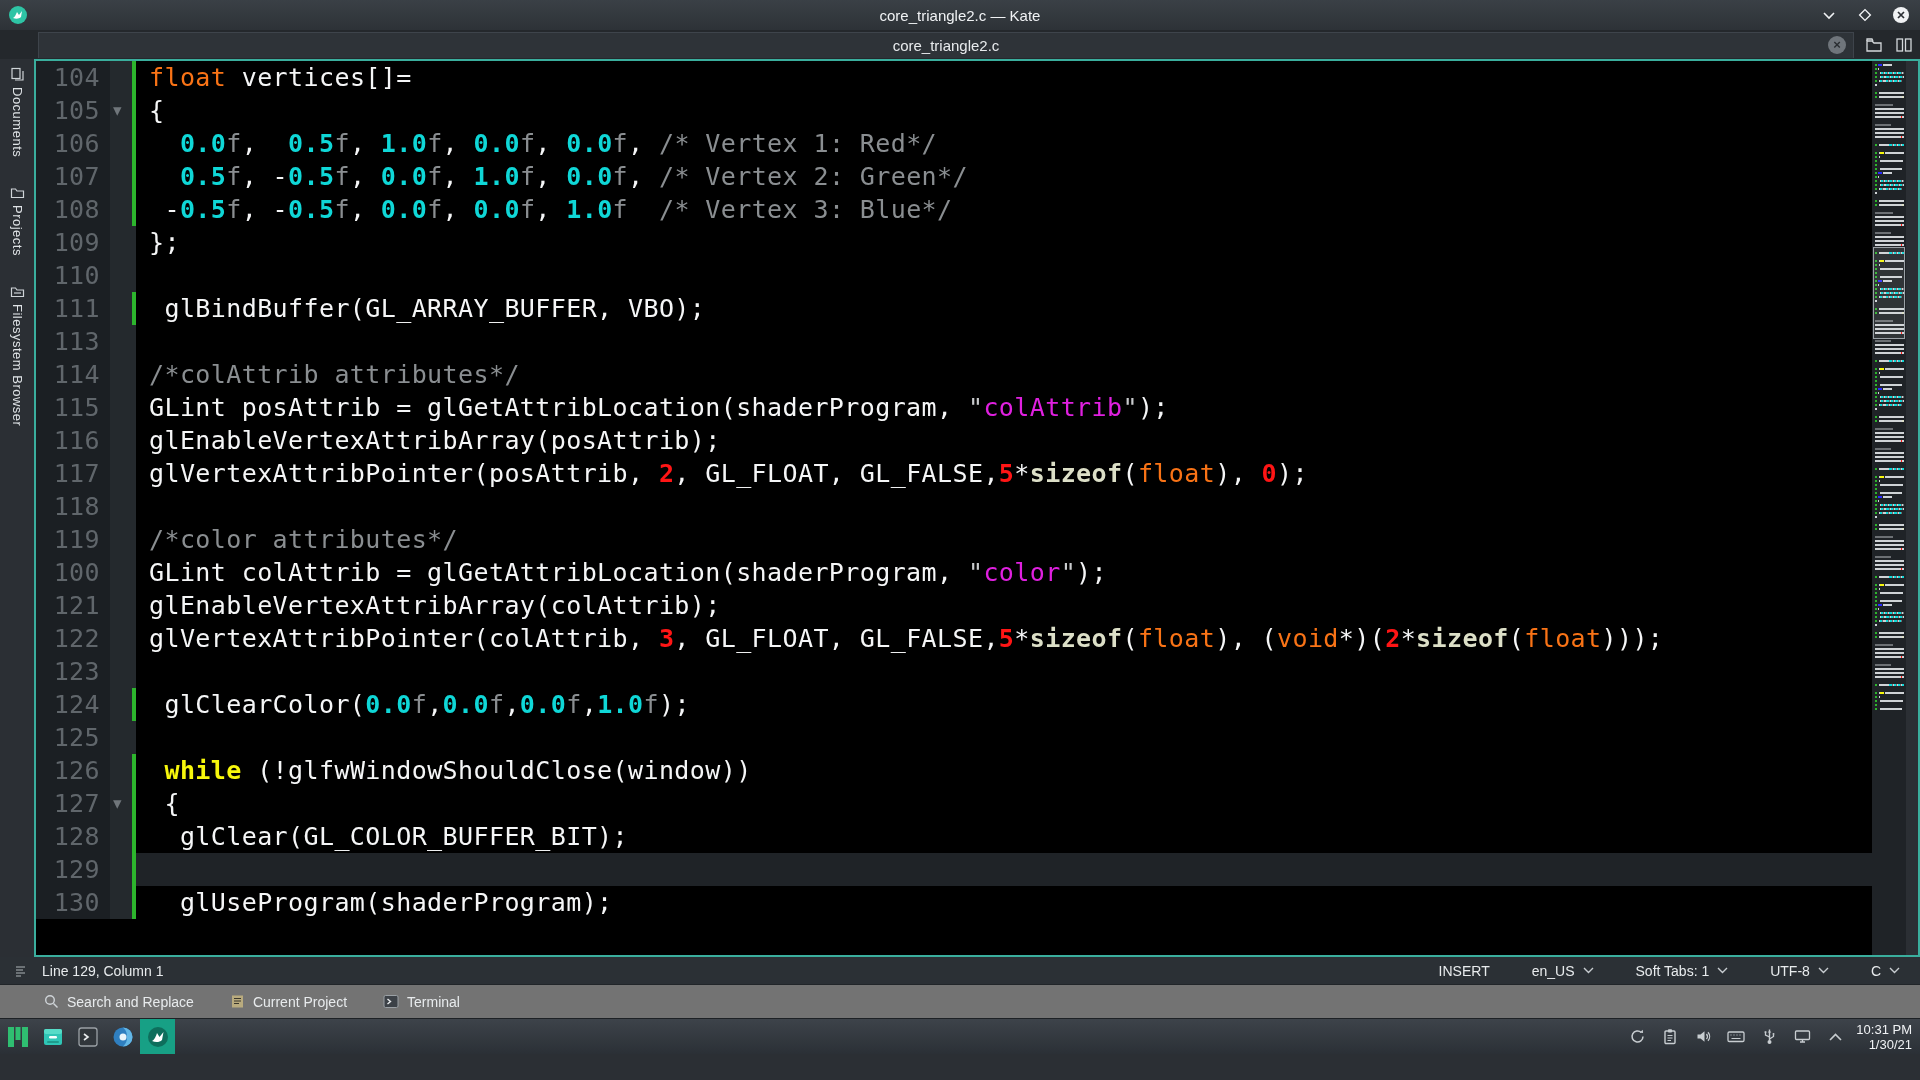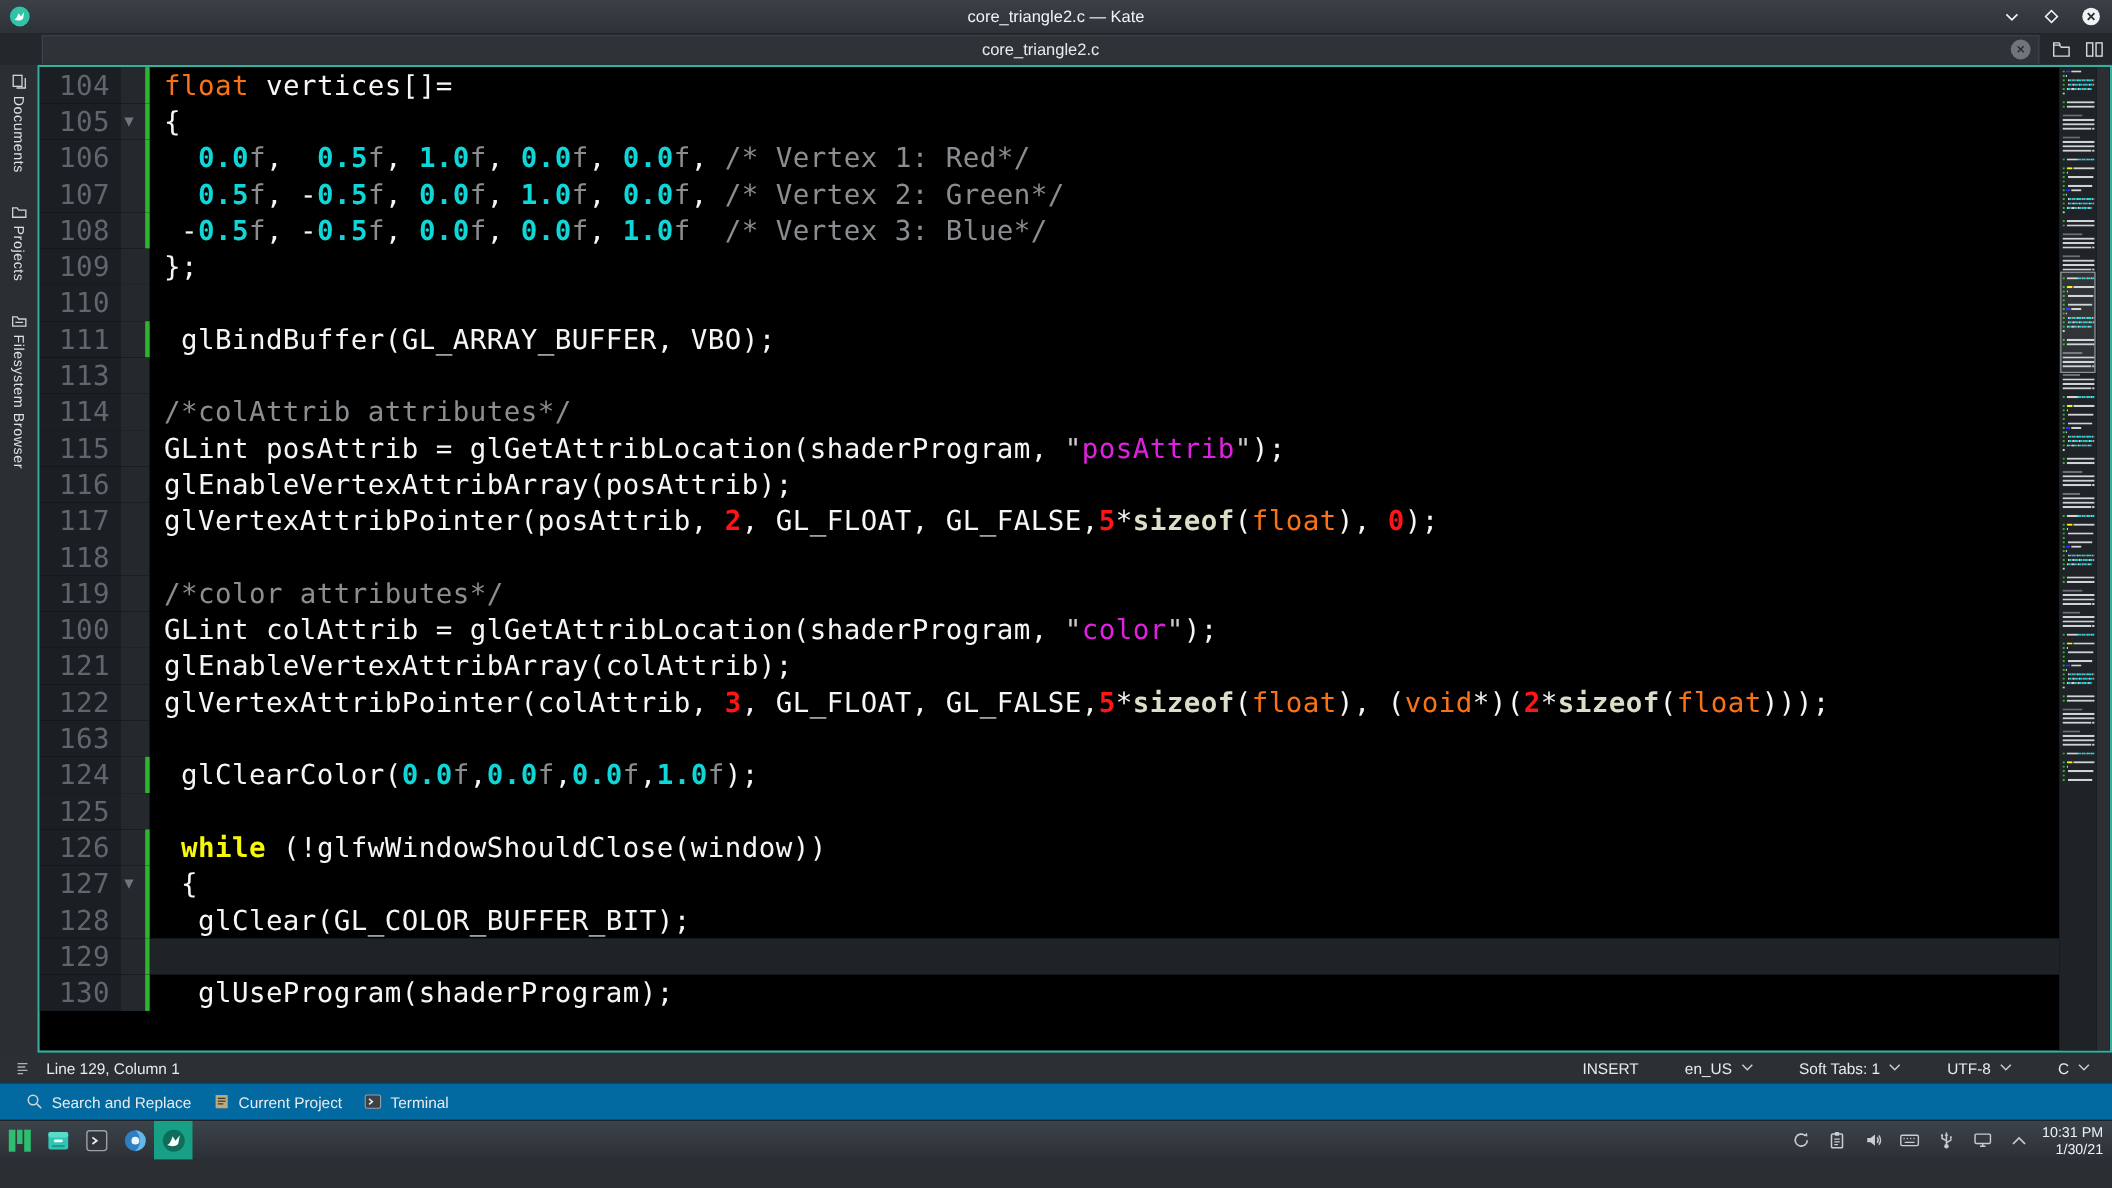--- a/index.html
+++ b/index.html
@@ -51,21 +51,21 @@
   .tk-x-bg{background:#6c7074}.tk-i-bg{background:#ff1515}
   .mmod{width:2px;height:2px;background:#2db52d;margin-right:1px;flex:none;}
   .viewport-box{position:absolute;left:1px;right:1px;top:186px;height:90px;border:1px solid #9aa0a5;background:rgba(255,255,255,.08);}
   .right-edge{width:12px;background:#2b2f34;flex:none;}
   
   .statusbar{height:27px;background:#2b3035;display:flex;align-items:center;font-size:14px;color:#e8ebed;padding:0 20px 0 14px;}
   .sb-left{display:flex;align-items:center;gap:12px;}
   .sb-spacer{flex:1;}
   .sb-item{display:flex;align-items:center;gap:8px;margin-left:42px;cursor:pointer;}
   
-  .toolviewbar{height:33px;background:#0369a1;border-top:1px solid #212529;display:flex;align-items:center;padding:0 24px;gap:20px;font-size:14px;}
+  .toolviewbar{height:33px;background:#737373;border-top:1px solid #212529;display:flex;align-items:center;padding:0 44px;gap:36px;font-size:14px;}
   .tv-btn{display:flex;align-items:center;gap:8px;color:#e8ebed;cursor:pointer;}
   
   .taskbar{height:35px;background:linear-gradient(#3d434a,#2b3036);border-top:1px solid #1d2125;display:flex;align-items:center;}
   .task-btn{width:35px;height:35px;display:flex;align-items:center;justify-content:center;cursor:pointer;}
   .task-btn.active{background:#17a085;}
   .tb-spacer{flex:1;}
   .tray{display:flex;align-items:center;gap:15px;margin-right:12px;}
   .tray-icon{width:18px;height:18px;display:flex;align-items:center;justify-content:center;cursor:pointer;}
   .clock{text-align:right;font-size:13px;line-height:15px;margin-right:8px;color:#f0f2f4;cursor:default;}
   svg{display:block;}
@@ -199,21 +199,21 @@
             <div class="txt"></div>
           </div>
           <div class="row">
             <div class="ln">114</div>
             <div class="foldcol"></div>
             <div class="txt"><span class="tk-c">/*colAttrib attributes*/</span></div>
           </div>
           <div class="row">
             <div class="ln">115</div>
             <div class="foldcol"></div>
-            <div class="txt"><span class="tk-d">GLint posAttrib = glGetAttribLocation(shaderProgram, </span><span class="tk-q">"</span><span class="tk-s">posAttrib</span><span class="tk-q">"</span><span class="tk-d">);</span></div>
+            <div class="txt"><span class="tk-d">GLint posAttrib = glGetAttribLocation(shaderProgram, </span><span class="tk-q">"</span><span class="tk-s">colAttrib</span><span class="tk-q">"</span><span class="tk-d">);</span></div>
           </div>
           <div class="row">
             <div class="ln">116</div>
             <div class="foldcol"></div>
             <div class="txt"><span class="tk-d">glEnableVertexAttribArray(posAttrib);</span></div>
           </div>
           <div class="row">
             <div class="ln">117</div>
             <div class="foldcol"></div>
             <div class="txt"><span class="tk-d">glVertexAttribPointer(posAttrib, </span><span class="tk-i">2</span><span class="tk-d">, GL_FLOAT, GL_FALSE,</span><span class="tk-i">5</span><span class="tk-d">*</span><span class="tk-b">sizeof</span><span class="tk-d">(</span><span class="tk-t">float</span><span class="tk-d">), </span><span class="tk-i">0</span><span class="tk-d">);</span></div>
@@ -237,21 +237,21 @@
             <div class="ln">121</div>
             <div class="foldcol"></div>
             <div class="txt"><span class="tk-d">glEnableVertexAttribArray(colAttrib);</span></div>
           </div>
           <div class="row">
             <div class="ln">122</div>
             <div class="foldcol"></div>
             <div class="txt"><span class="tk-d">glVertexAttribPointer(colAttrib, </span><span class="tk-i">3</span><span class="tk-d">, GL_FLOAT, GL_FALSE,</span><span class="tk-i">5</span><span class="tk-d">*</span><span class="tk-b">sizeof</span><span class="tk-d">(</span><span class="tk-t">float</span><span class="tk-d">), (</span><span class="tk-t">void</span><span class="tk-d">*)(</span><span class="tk-i">2</span><span class="tk-d">*</span><span class="tk-b">sizeof</span><span class="tk-d">(</span><span class="tk-t">float</span><span class="tk-d">)));</span></div>
           </div>
           <div class="row">
-            <div class="ln">163</div>
+            <div class="ln">123</div>
             <div class="foldcol"></div>
             <div class="txt"></div>
           </div>
           <div class="row">
             <div class="ln">124</div>
             <div class="foldcol mod"></div>
             <div class="txt"><span class="tk-d"> glClearColor(</span><span class="tk-f">0.0</span><span class="tk-x">f</span><span class="tk-d">,</span><span class="tk-f">0.0</span><span class="tk-x">f</span><span class="tk-d">,</span><span class="tk-f">0.0</span><span class="tk-x">f</span><span class="tk-d">,</span><span class="tk-f">1.0</span><span class="tk-x">f</span><span class="tk-d">);</span></div>
           </div>
           <div class="row">
             <div class="ln">125</div>

